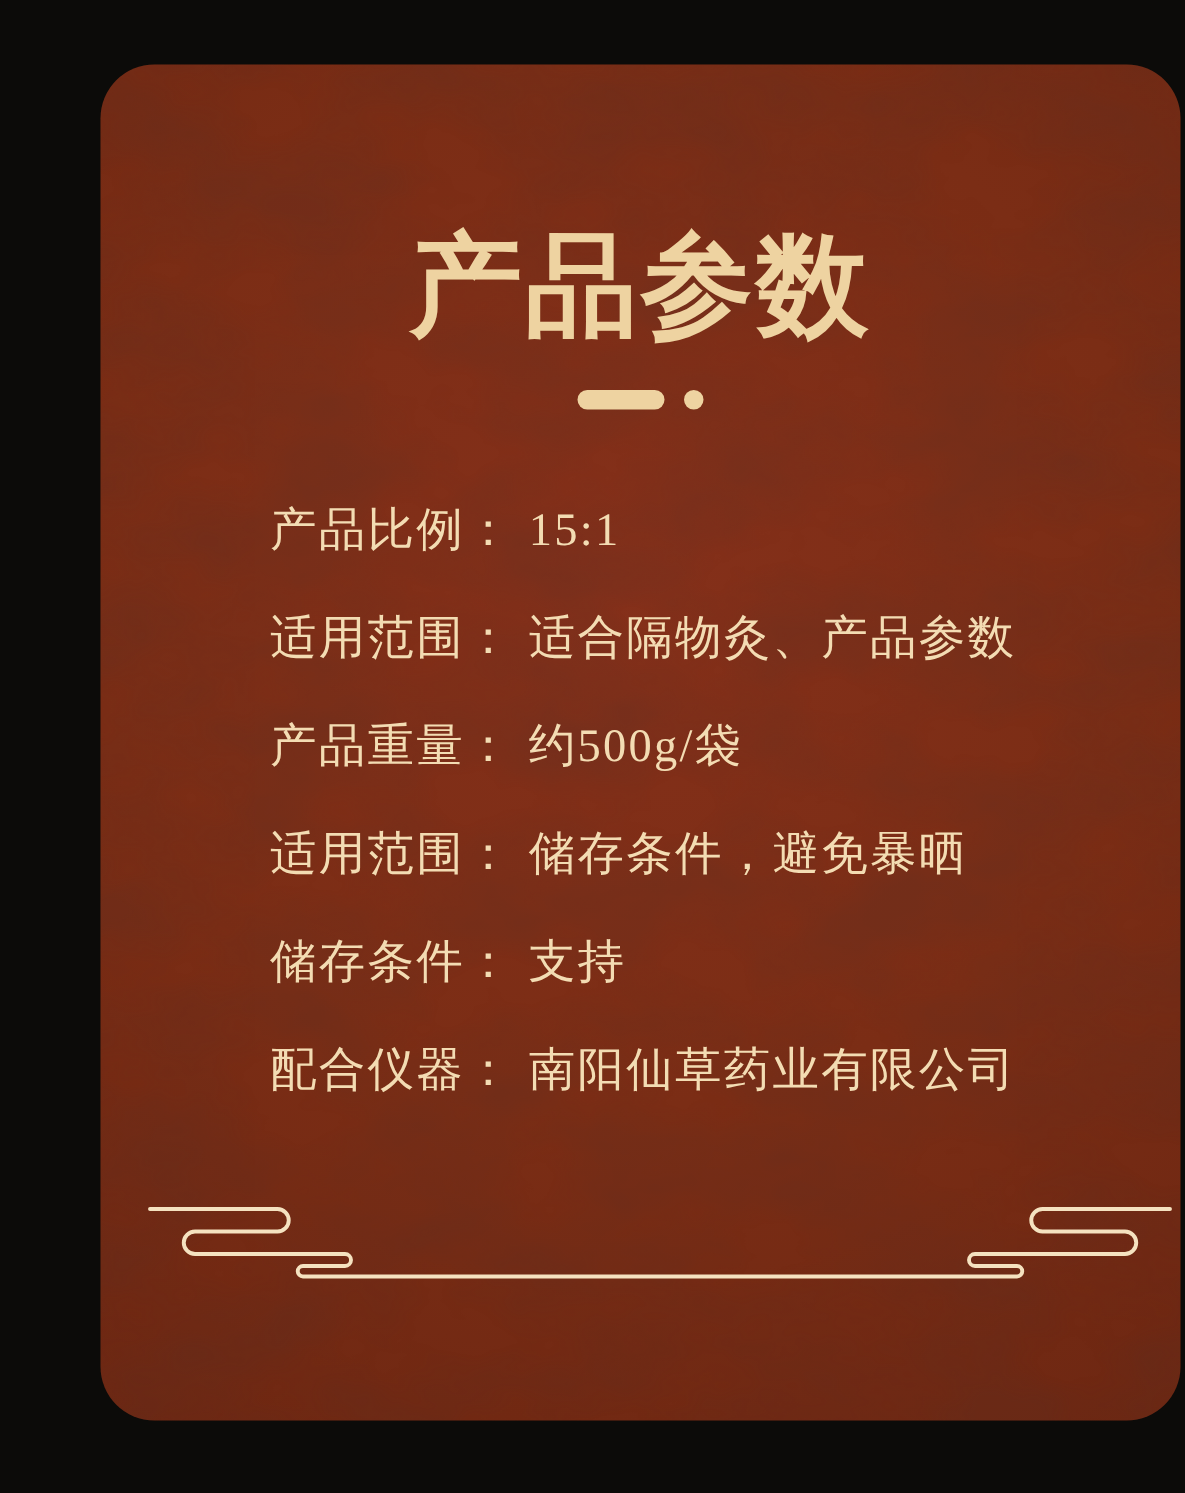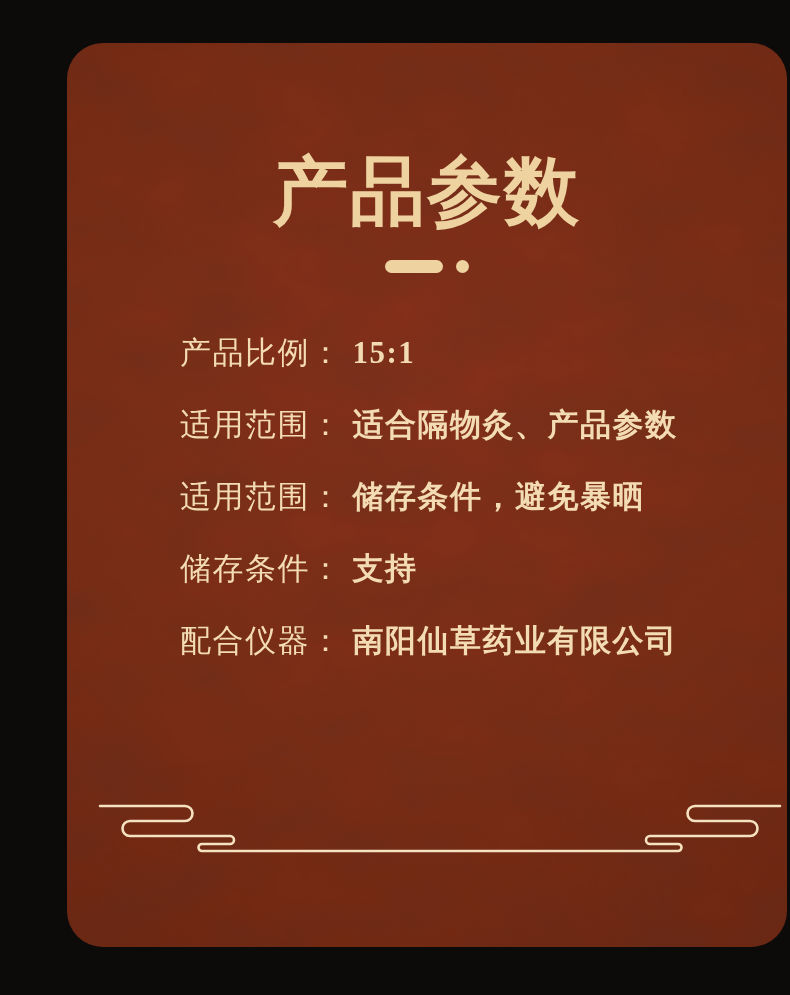--- a/index.html
+++ b/index.html
@@ -61,21 +61,21 @@
   }
   .row {
     height: 72px;
     line-height: 72px;
     font-size: 31px;
     letter-spacing: 1.5px;
     color: #f3dcb3;
     white-space: nowrap;
   }
   .row .label { font-weight: 400; }
-  .row .value { font-weight: 700; margin-left: 10px; }
+  .row .value { font-weight: 400; margin-left: 10px; }
   .ornament {
     position: absolute;
     left: 23px; top: 760px;
     z-index: 2;
   }
 </style>
 </head>
 <body>
 
 <div class="panel">
@@ -103,20 +103,23 @@
     </div>
 
     <ul class="rows">
       <li class="row">
         <span class="label">产品比例：</span><span class="value">15:1</span>
       </li>
       <li class="row">
         <span class="label">适用范围：</span><span class="value">适合隔物灸、产品参数</span>
       </li>
       <li class="row">
+        <span class="label">产品重量：</span><span class="value">约500g/袋</span>
+      </li>
+      <li class="row">
         <span class="label">适用范围：</span><span class="value">储存条件，避免暴晒</span>
       </li>
       <li class="row">
         <span class="label">储存条件：</span><span class="value">支持</span>
       </li>
       <li class="row">
         <span class="label">配合仪器：</span><span class="value">南阳仙草药业有限公司</span>
       </li>
     </ul>
 

